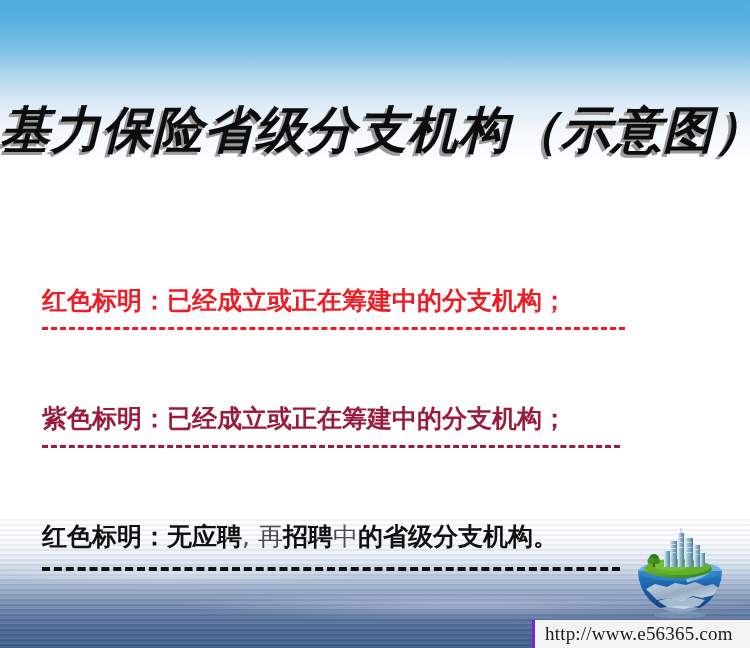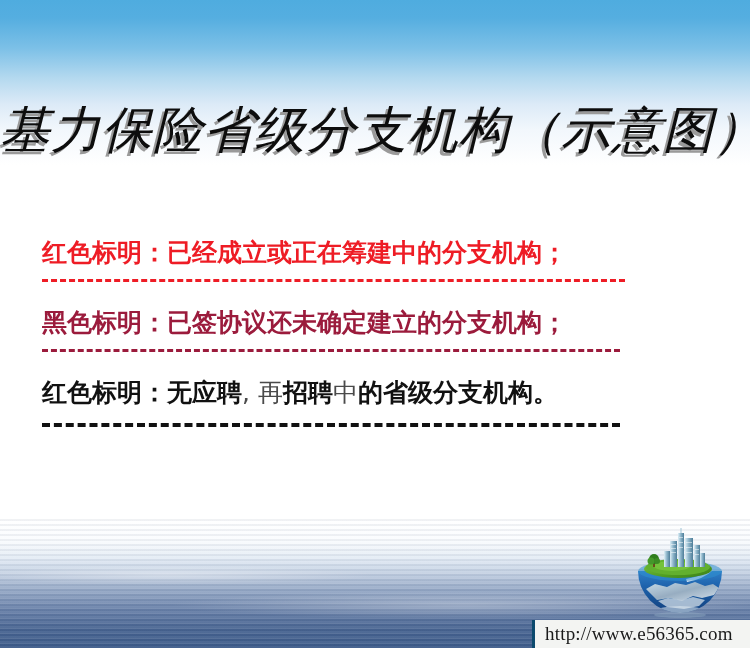--- a/index.html
+++ b/index.html
@@ -70,21 +70,21 @@
   }
 
   
   .title {
     position: absolute;
     left: 0; top: 97px;
     width: 644px;
     text-align: center;
     font-family: "Liberation Serif", "DejaVu Serif", serif;
     font-size: 50px;
-    font-weight: normal;
+    font-weight: bold;
     font-style: italic;
     color: #0d0d0d;
     letter-spacing: 1px;
     white-space: nowrap;
     text-shadow: -3px 3px 0 #9a9a9a;
   }
 
   
   .legend {
     position: absolute;
@@ -93,20 +93,21 @@
     width: 620px;
   }
   .legend-row { position: relative; }
 
   .legend-text {
     font-family: "DejaVu Sans", "Liberation Sans", sans-serif;
     font-size: 25px;
     font-weight: bold;
     line-height: 34px;
     white-space: nowrap;
+    margin-top: 48px;
   }
   .legend-text.red    { color: #ee1c25; }
   .legend-text.purple { color: #9b1b3c; }
   .legend-text.black  { color: #111111; }
   .legend-text .faint { font-weight: normal; color: #4a4a4a; }
 
   .rule {
     margin-top: 9px;
     height: 0;
     width: 583px;
@@ -139,21 +140,21 @@
   .logo svg { display: block; }
 
   
   .url-bar {
     position: absolute;
     left: 532px;
     top: 620px;
     width: 218px;
     height: 28px;
     background: #f3f4f2;
-    border-left: 3px solid #0c4a6e;
+    border-left: 3px solid #6d28d9;
     box-sizing: border-box;
     display: flex;
     align-items: center;
   }
   .url-text {
     font-family: "Liberation Serif", "DejaVu Serif", serif;
     font-size: 19px;
     color: #1a1a1a;
     padding-left: 10px;
     letter-spacing: 0.2px;
@@ -175,21 +176,21 @@
   <div class="legend">
 
     <div class="legend-row">
       <div class="legend-text red">红色标明：已经成立或正在筹建中的分支机构；</div>
       <div class="rule thin-red"></div>
     </div>
 
     <div class="row-gap-1"></div>
 
     <div class="legend-row">
-      <div class="legend-text purple">黑色标明：已签协议还未确定建立的分支机构；</div>
+      <div class="legend-text purple">紫色标明：已经成立或正在筹建中的分支机构；</div>
       <div class="rule thin-purple"></div>
     </div>
 
     <div class="row-gap-2"></div>
 
     <div class="legend-row">
       <div class="legend-text black"><span>红色标明：无应聘</span><span class="faint">, 再</span><span>招聘</span><span class="faint">中</span><span>的省级分支机构。</span></div>
       <div class="rule thick-black"></div>
     </div>
 

